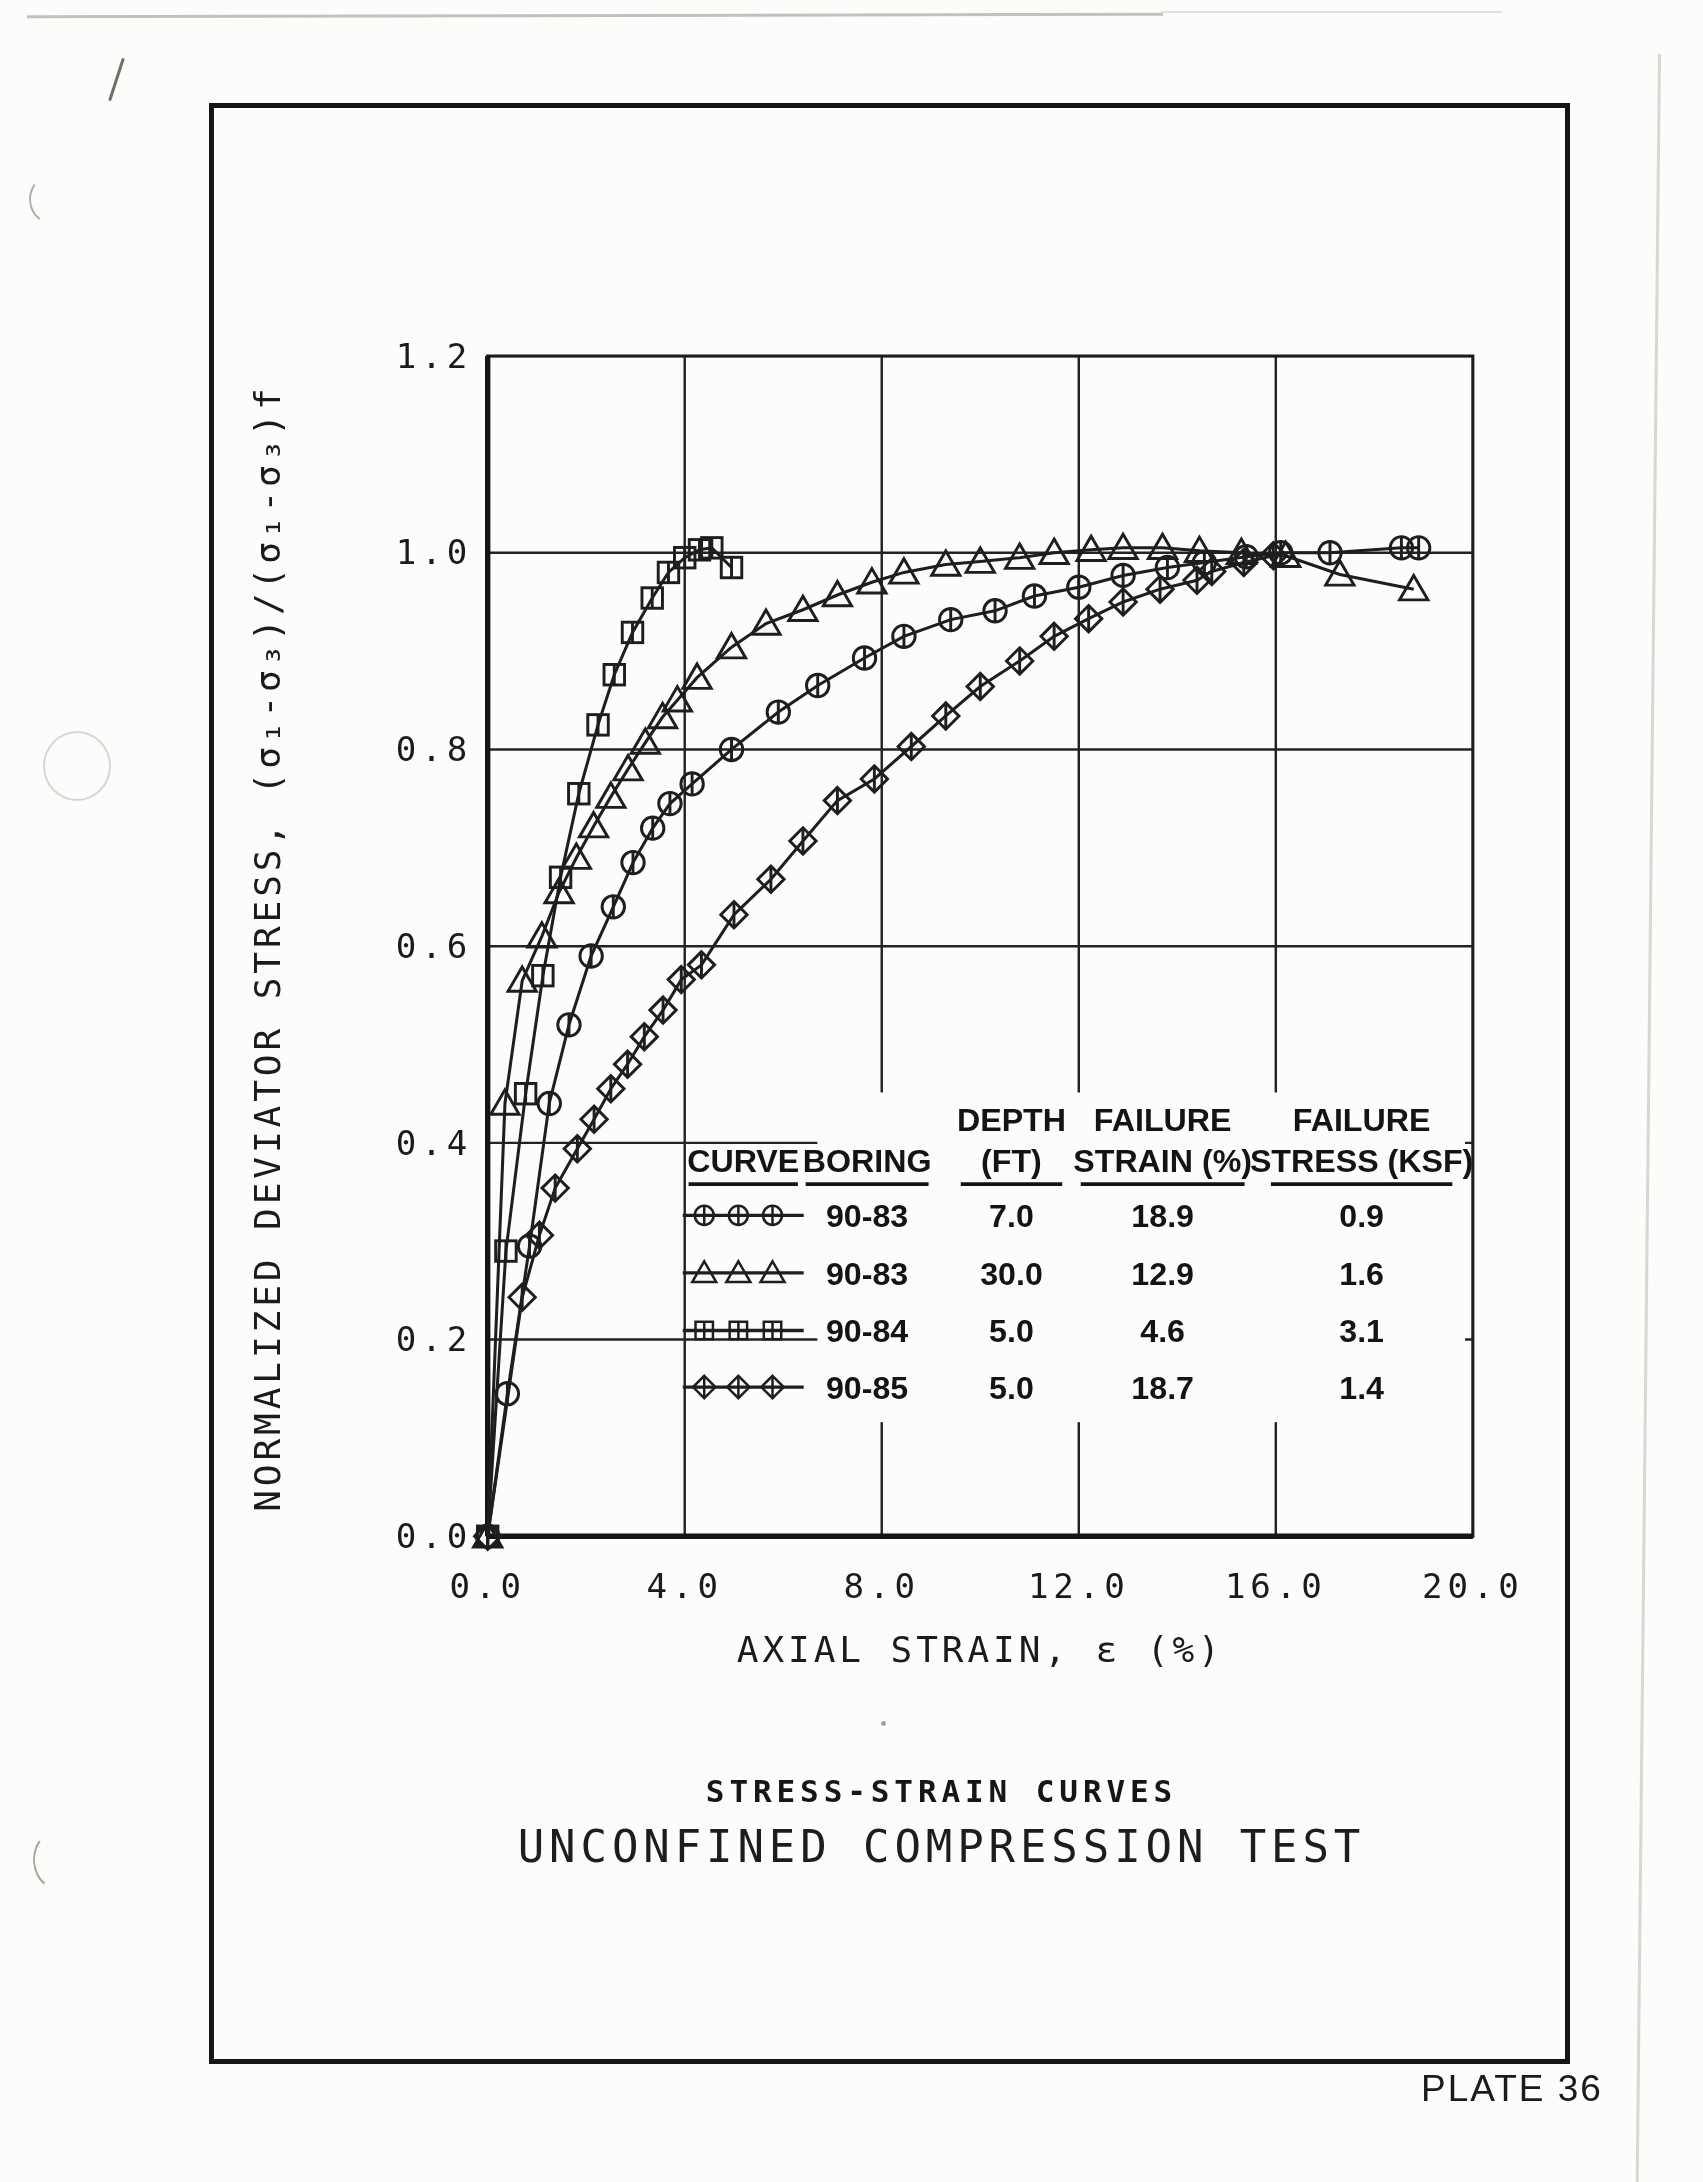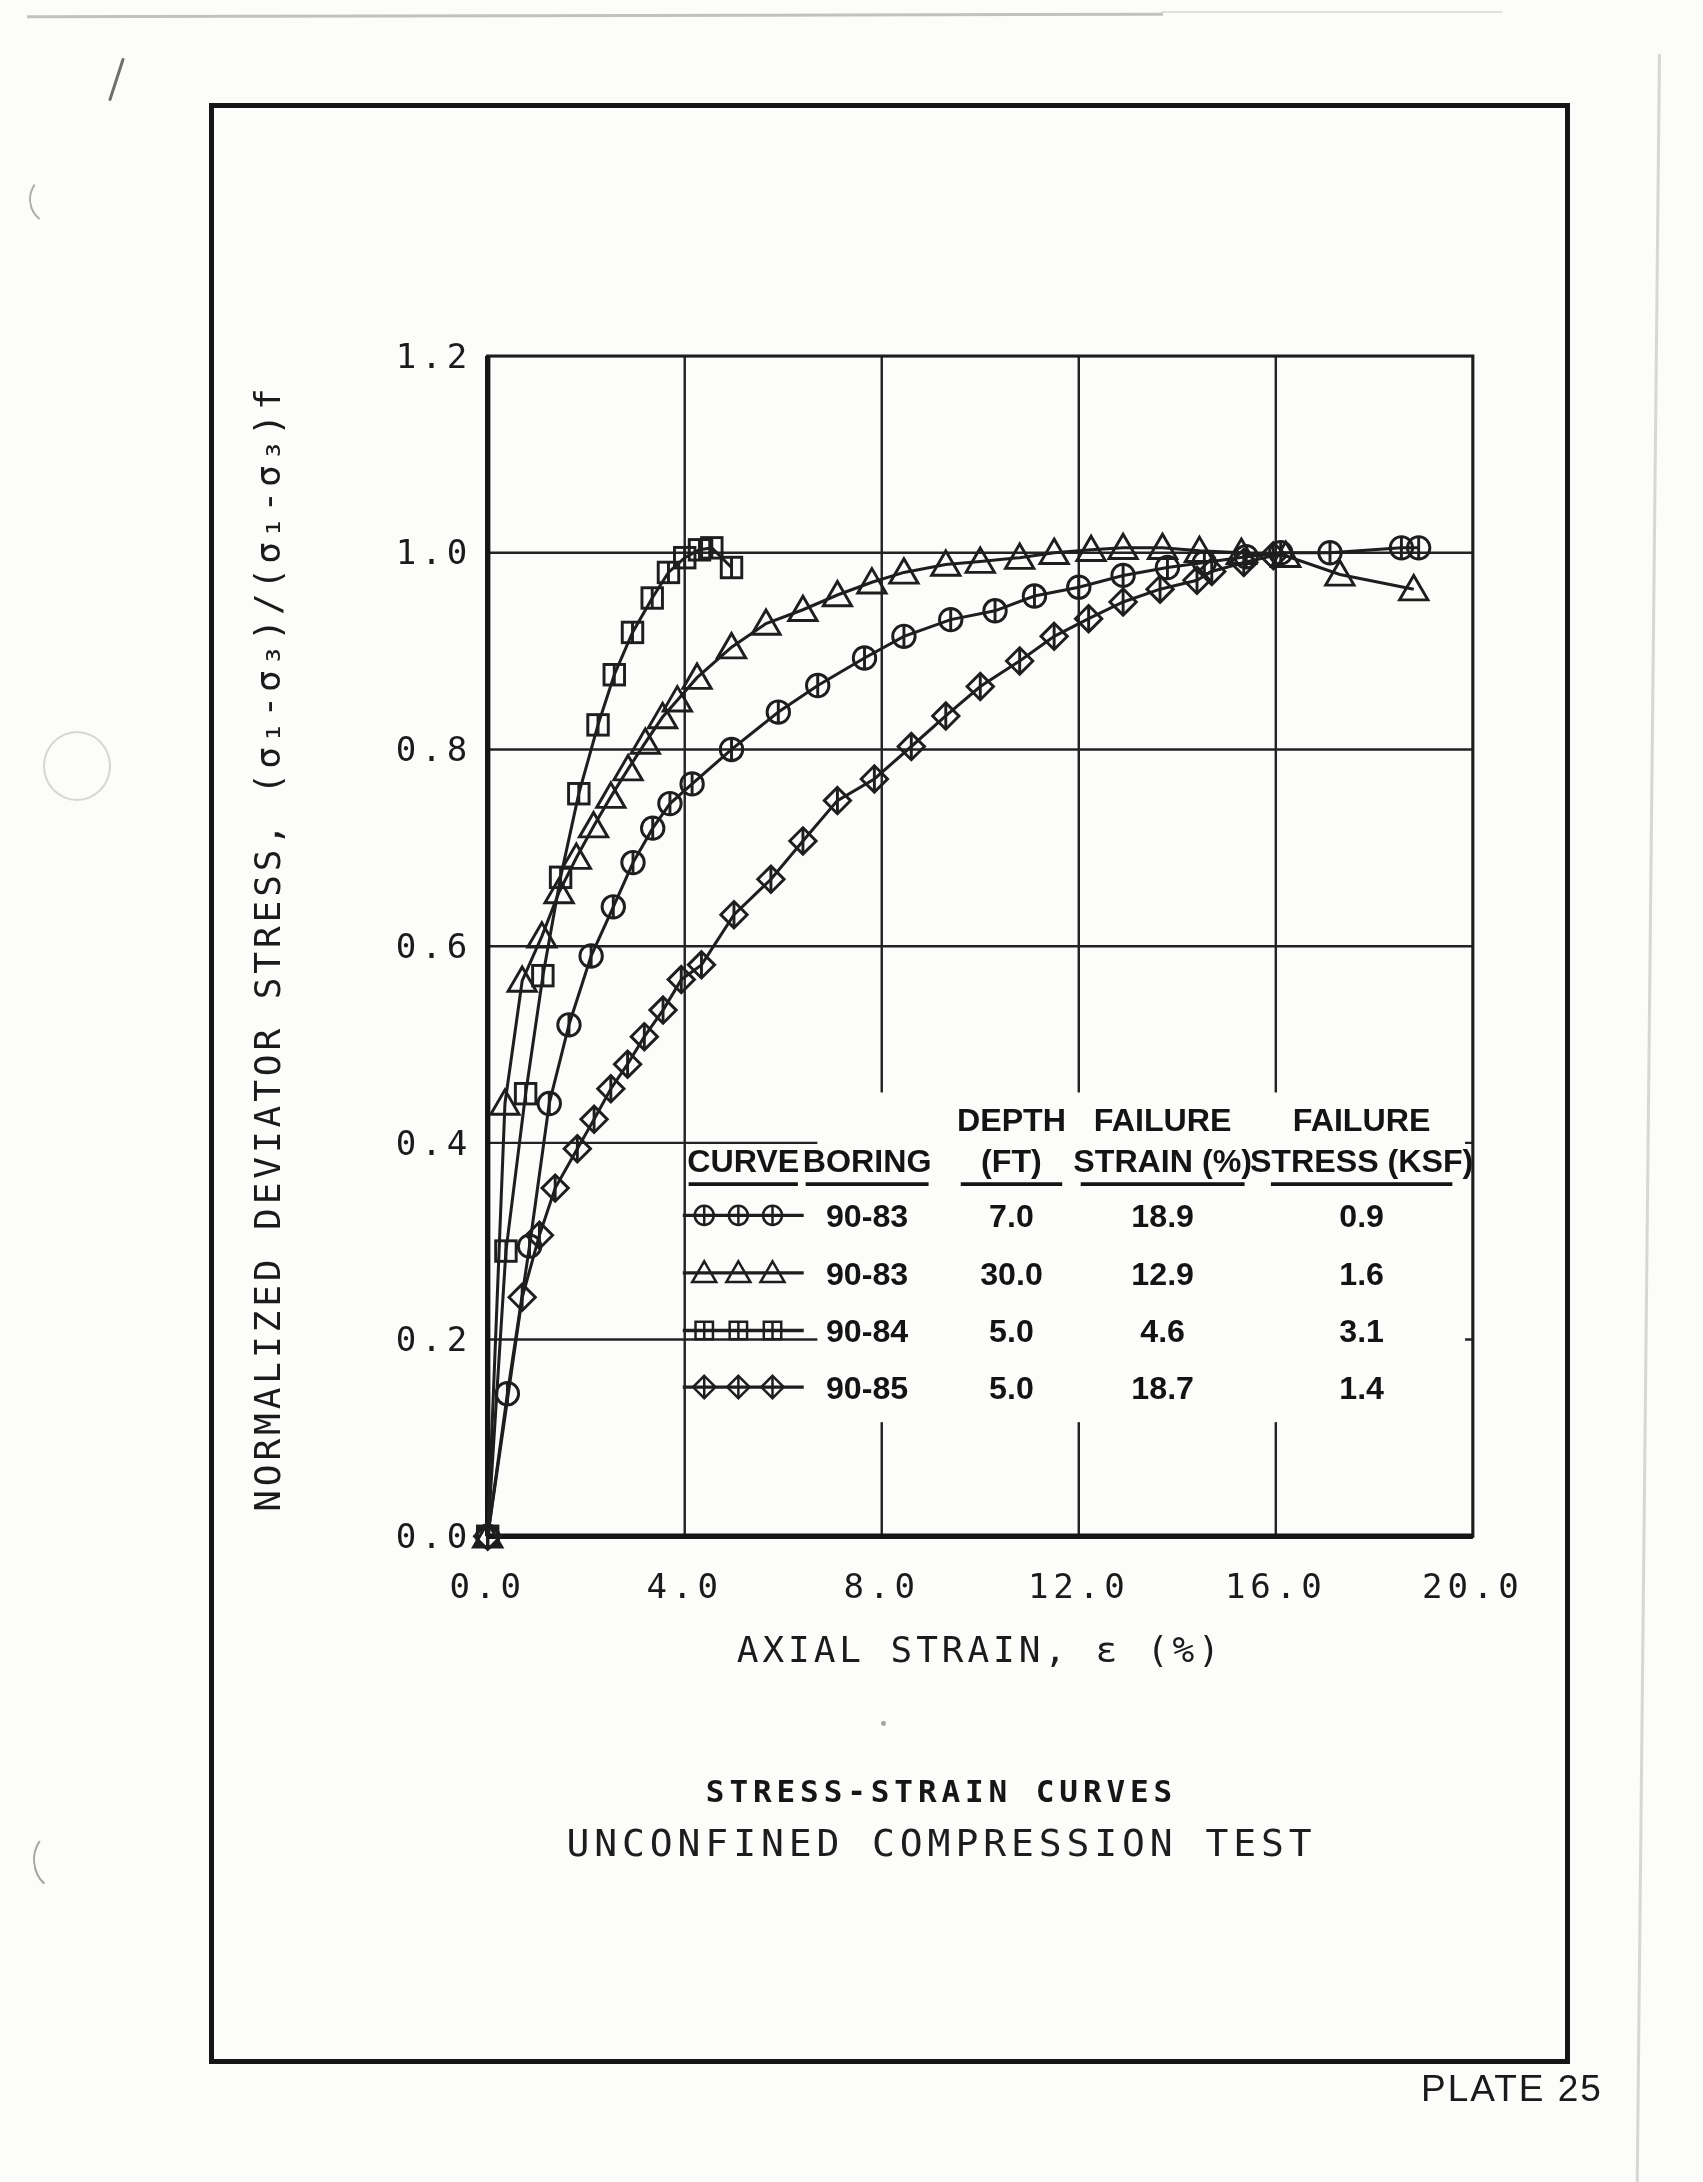--- a/index.html
+++ b/index.html
@@ -48,21 +48,21 @@
   .leg-val{font-family:"Liberation Sans",sans-serif;font-weight:bold;font-size:33px;fill:#141414;}
   .leg-underline{stroke:#141414;stroke-width:4;}
   .legsymline{stroke:#1e1e1e;stroke-width:3.4;}
   
   .title-block{position:absolute;left:215px;top:1773px;width:1453px;text-align:center;}
   .chart-title{
     font-family:"DejaVu Sans Mono","DejaVu Sans",monospace;
     font-size:31px;font-weight:bold;letter-spacing:4.9px;color:#161616;}
   .chart-subtitle{
     font-family:"DejaVu Sans Mono","DejaVu Sans",monospace;
-    font-size:38px;font-weight:normal;letter-spacing:4.9px;color:#1d1d1d;margin-top:11.7px;}
+    font-size:44px;font-weight:normal;letter-spacing:4.9px;color:#1d1d1d;margin-top:11.7px;}
   .plate{position:absolute;left:1395px;top:2068px;width:234px;text-align:center;
     font-family:"Liberation Sans",sans-serif;font-size:37px;color:#1a1a1a;letter-spacing:2px;}
 </style>
 </head>
 <body>
 
 <div class="page">
 
   <div class="scan-topline"></div>
   <div class="scan-topline2"></div>
@@ -593,15 +593,15 @@
       </g>
     <text class="axis-label" x="1005" y="1704" text-anchor="middle">AXIAL STRAIN, ε (%)</text>
     <text class="axis-label" transform="translate(287,972) rotate(-90)" text-anchor="middle">NORMALIZED DEVIATOR STRESS, (σ₁-σ₃)/(σ₁-σ₃)f</text>
   </svg>
 
   <div class="title-block">
     <div class="chart-title">STRESS-STRAIN CURVES</div>
     <div class="chart-subtitle">UNCONFINED COMPRESSION TEST</div>
   </div>
 
-  <div class="plate">PLATE 25</div>
+  <div class="plate">PLATE 36</div>
 </div>
 
 
 </body></html>

